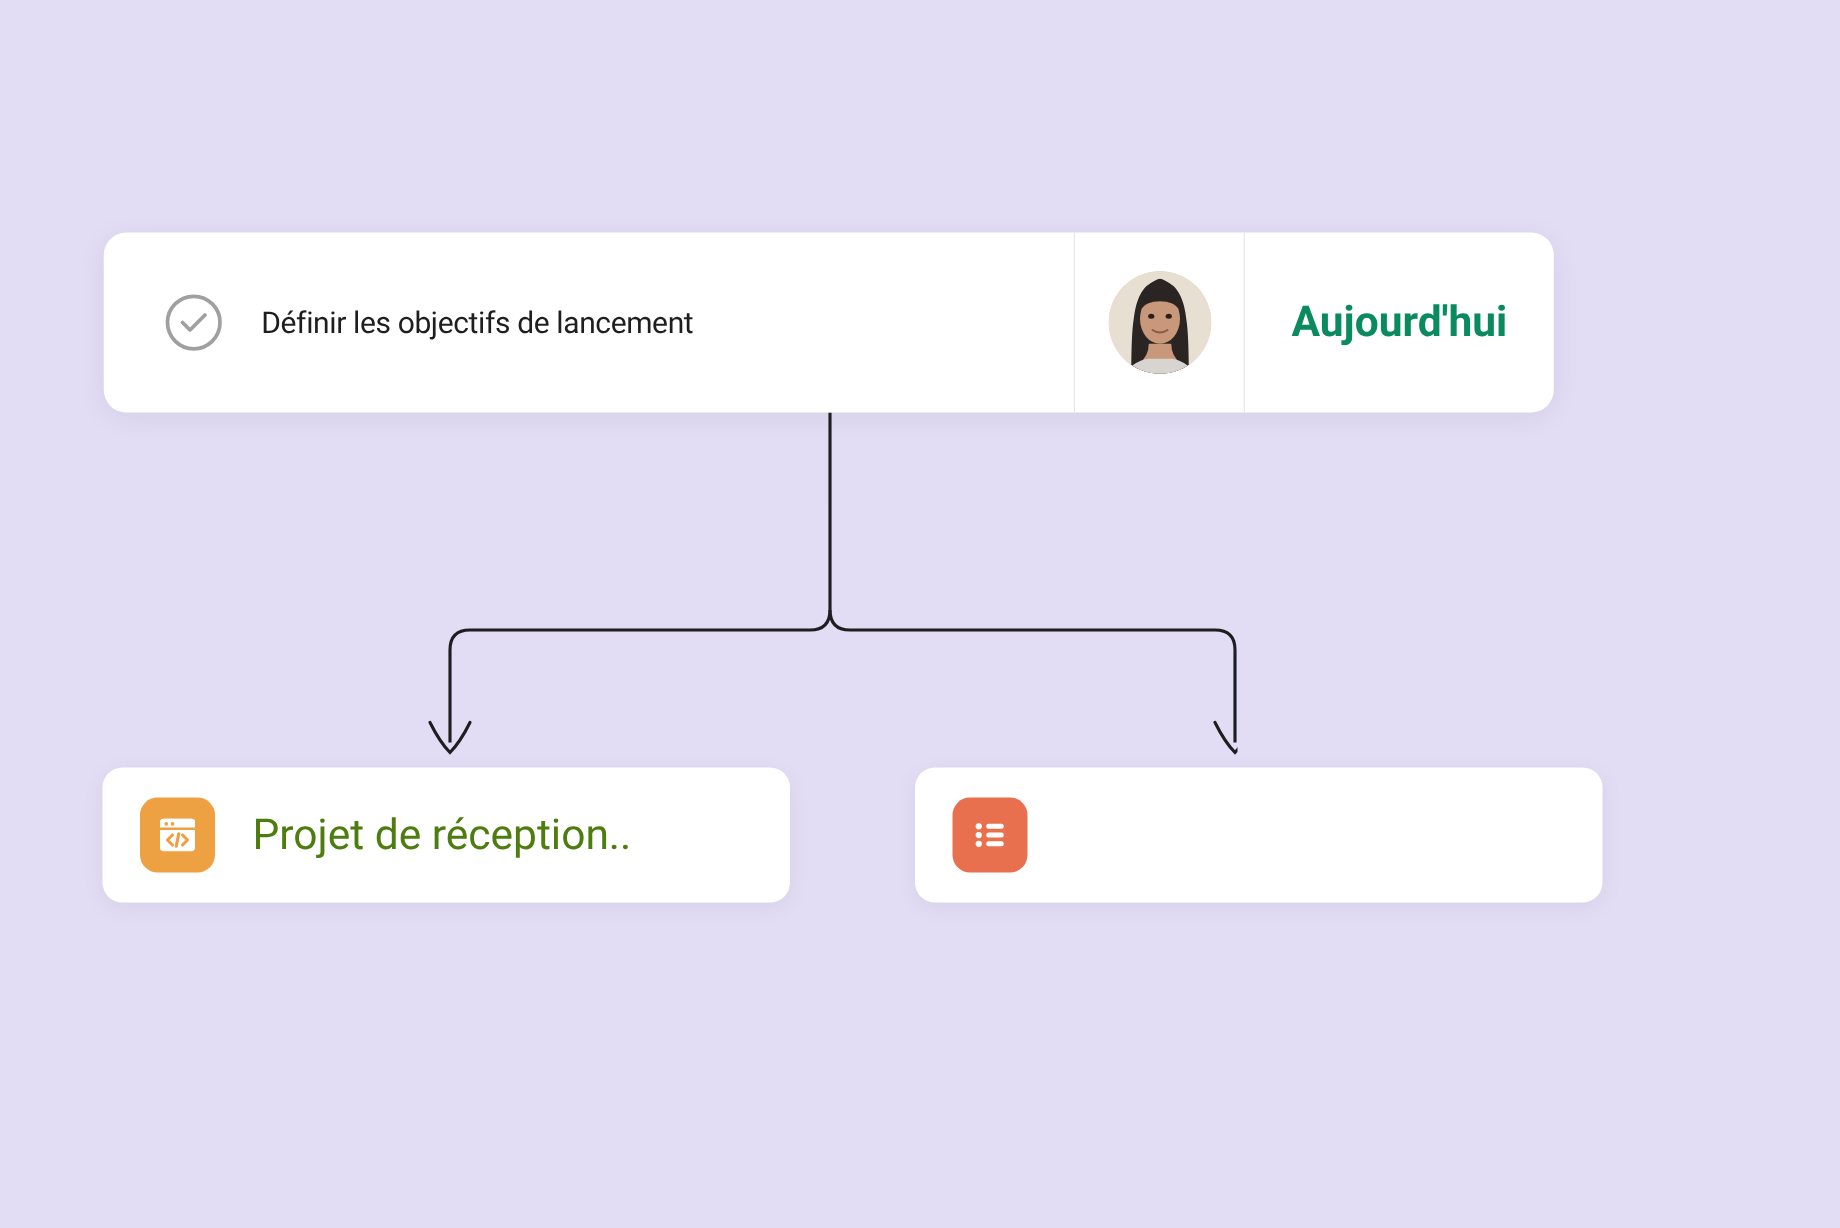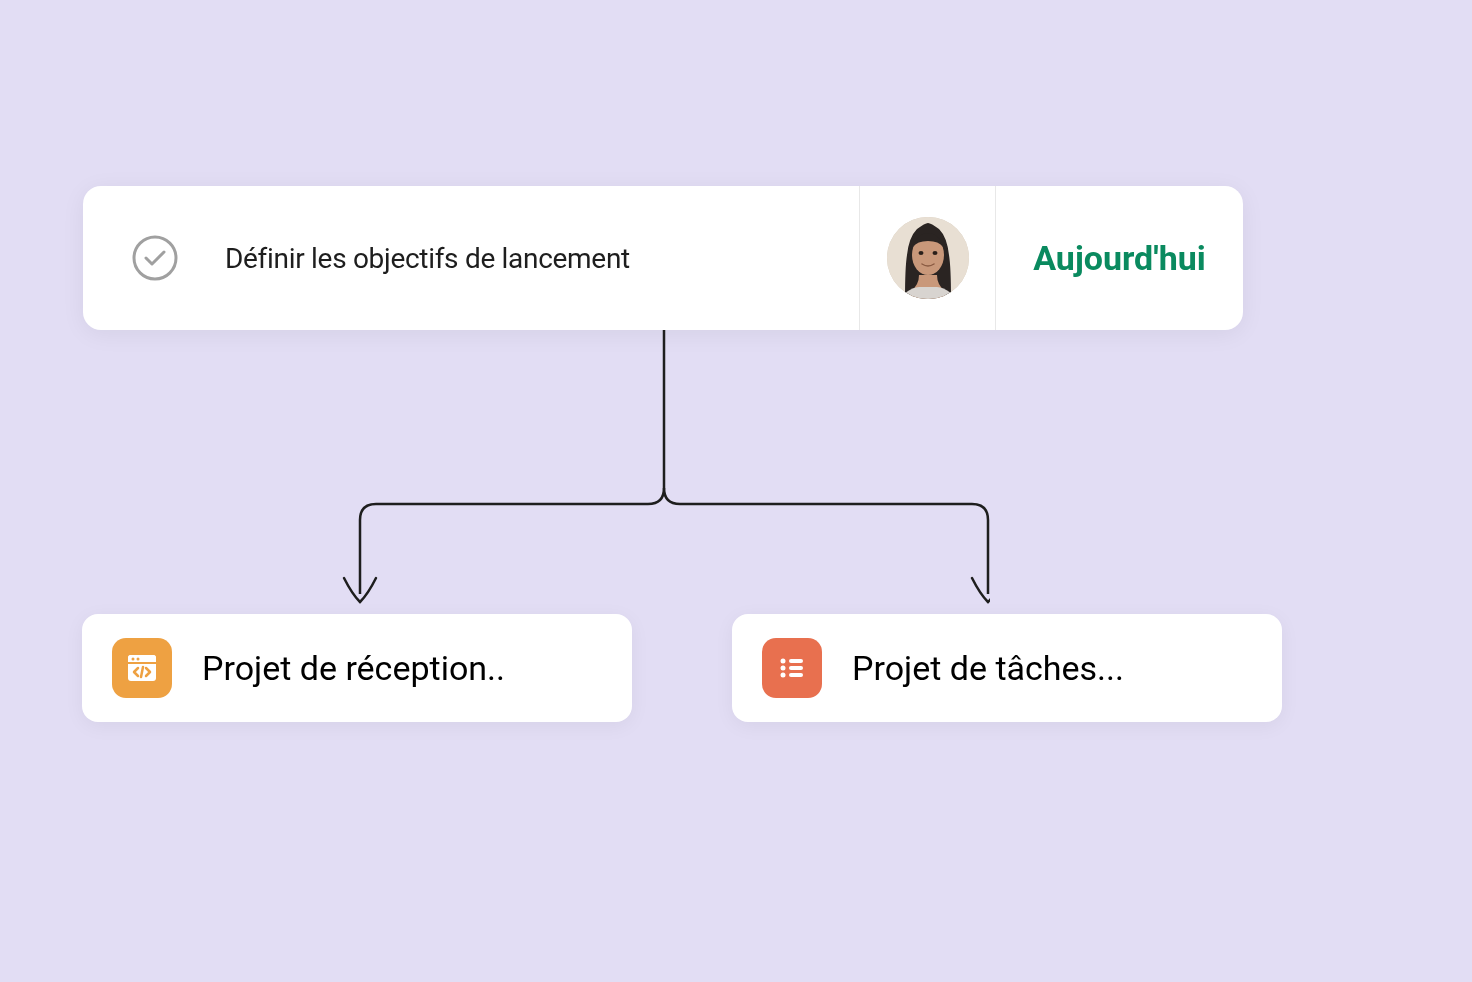--- a/index.html
+++ b/index.html
@@ -33,23 +33,23 @@
       padding-left: 48px;
       flex: 1;
       height: 100%;
     }
     .check-circle {
       width: 48px;
       height: 48px;
       flex-shrink: 0;
     }
     .task-title {
-      font-size: 28px;
+      font-size: 24px;
       color: #1e1e1e;
-      margin-left: 46px;
+      margin-left: 30px;
       font-weight: 400;
       letter-spacing: -0.3px;
     }
     .task-assignee {
       width: 136px;
       height: 100%;
       border-left: 1px solid #e8e8e8;
       display: flex;
       align-items: center;
       justify-content: center;
@@ -114,21 +114,21 @@
       flex-shrink: 0;
     }
     .project-icon-orange {
       background: #eea142;
     }
     .project-icon-coral {
       background: #e8704f;
     }
     .project-label {
       font-size: 34px;
-      color: #000000;
+      color: #4d7c0f;
       margin-left: 30px;
       font-weight: 400;
       white-space: nowrap;
       overflow: hidden;
       text-overflow: ellipsis;
     }
   </style>
 </head>
 <body>
 
@@ -187,14 +187,13 @@
   <div class="project-icon project-icon-coral">
     <svg width="34" height="34" viewBox="0 0 34 34">
       <circle cx="8" cy="10" r="2.5" fill="#ffffff"></circle>
       <rect x="14" y="8" width="14" height="4" rx="2" fill="#ffffff"></rect>
       <circle cx="8" cy="17" r="2.5" fill="#ffffff"></circle>
       <rect x="14" y="15" width="14" height="4" rx="2" fill="#ffffff"></rect>
       <circle cx="8" cy="24" r="2.5" fill="#ffffff"></circle>
       <rect x="14" y="22" width="14" height="4" rx="2" fill="#ffffff"></rect>
     </svg>
   </div>
-  <span class="project-label">Projet de tâches...</span>
 </div>
 
 </body></html>

